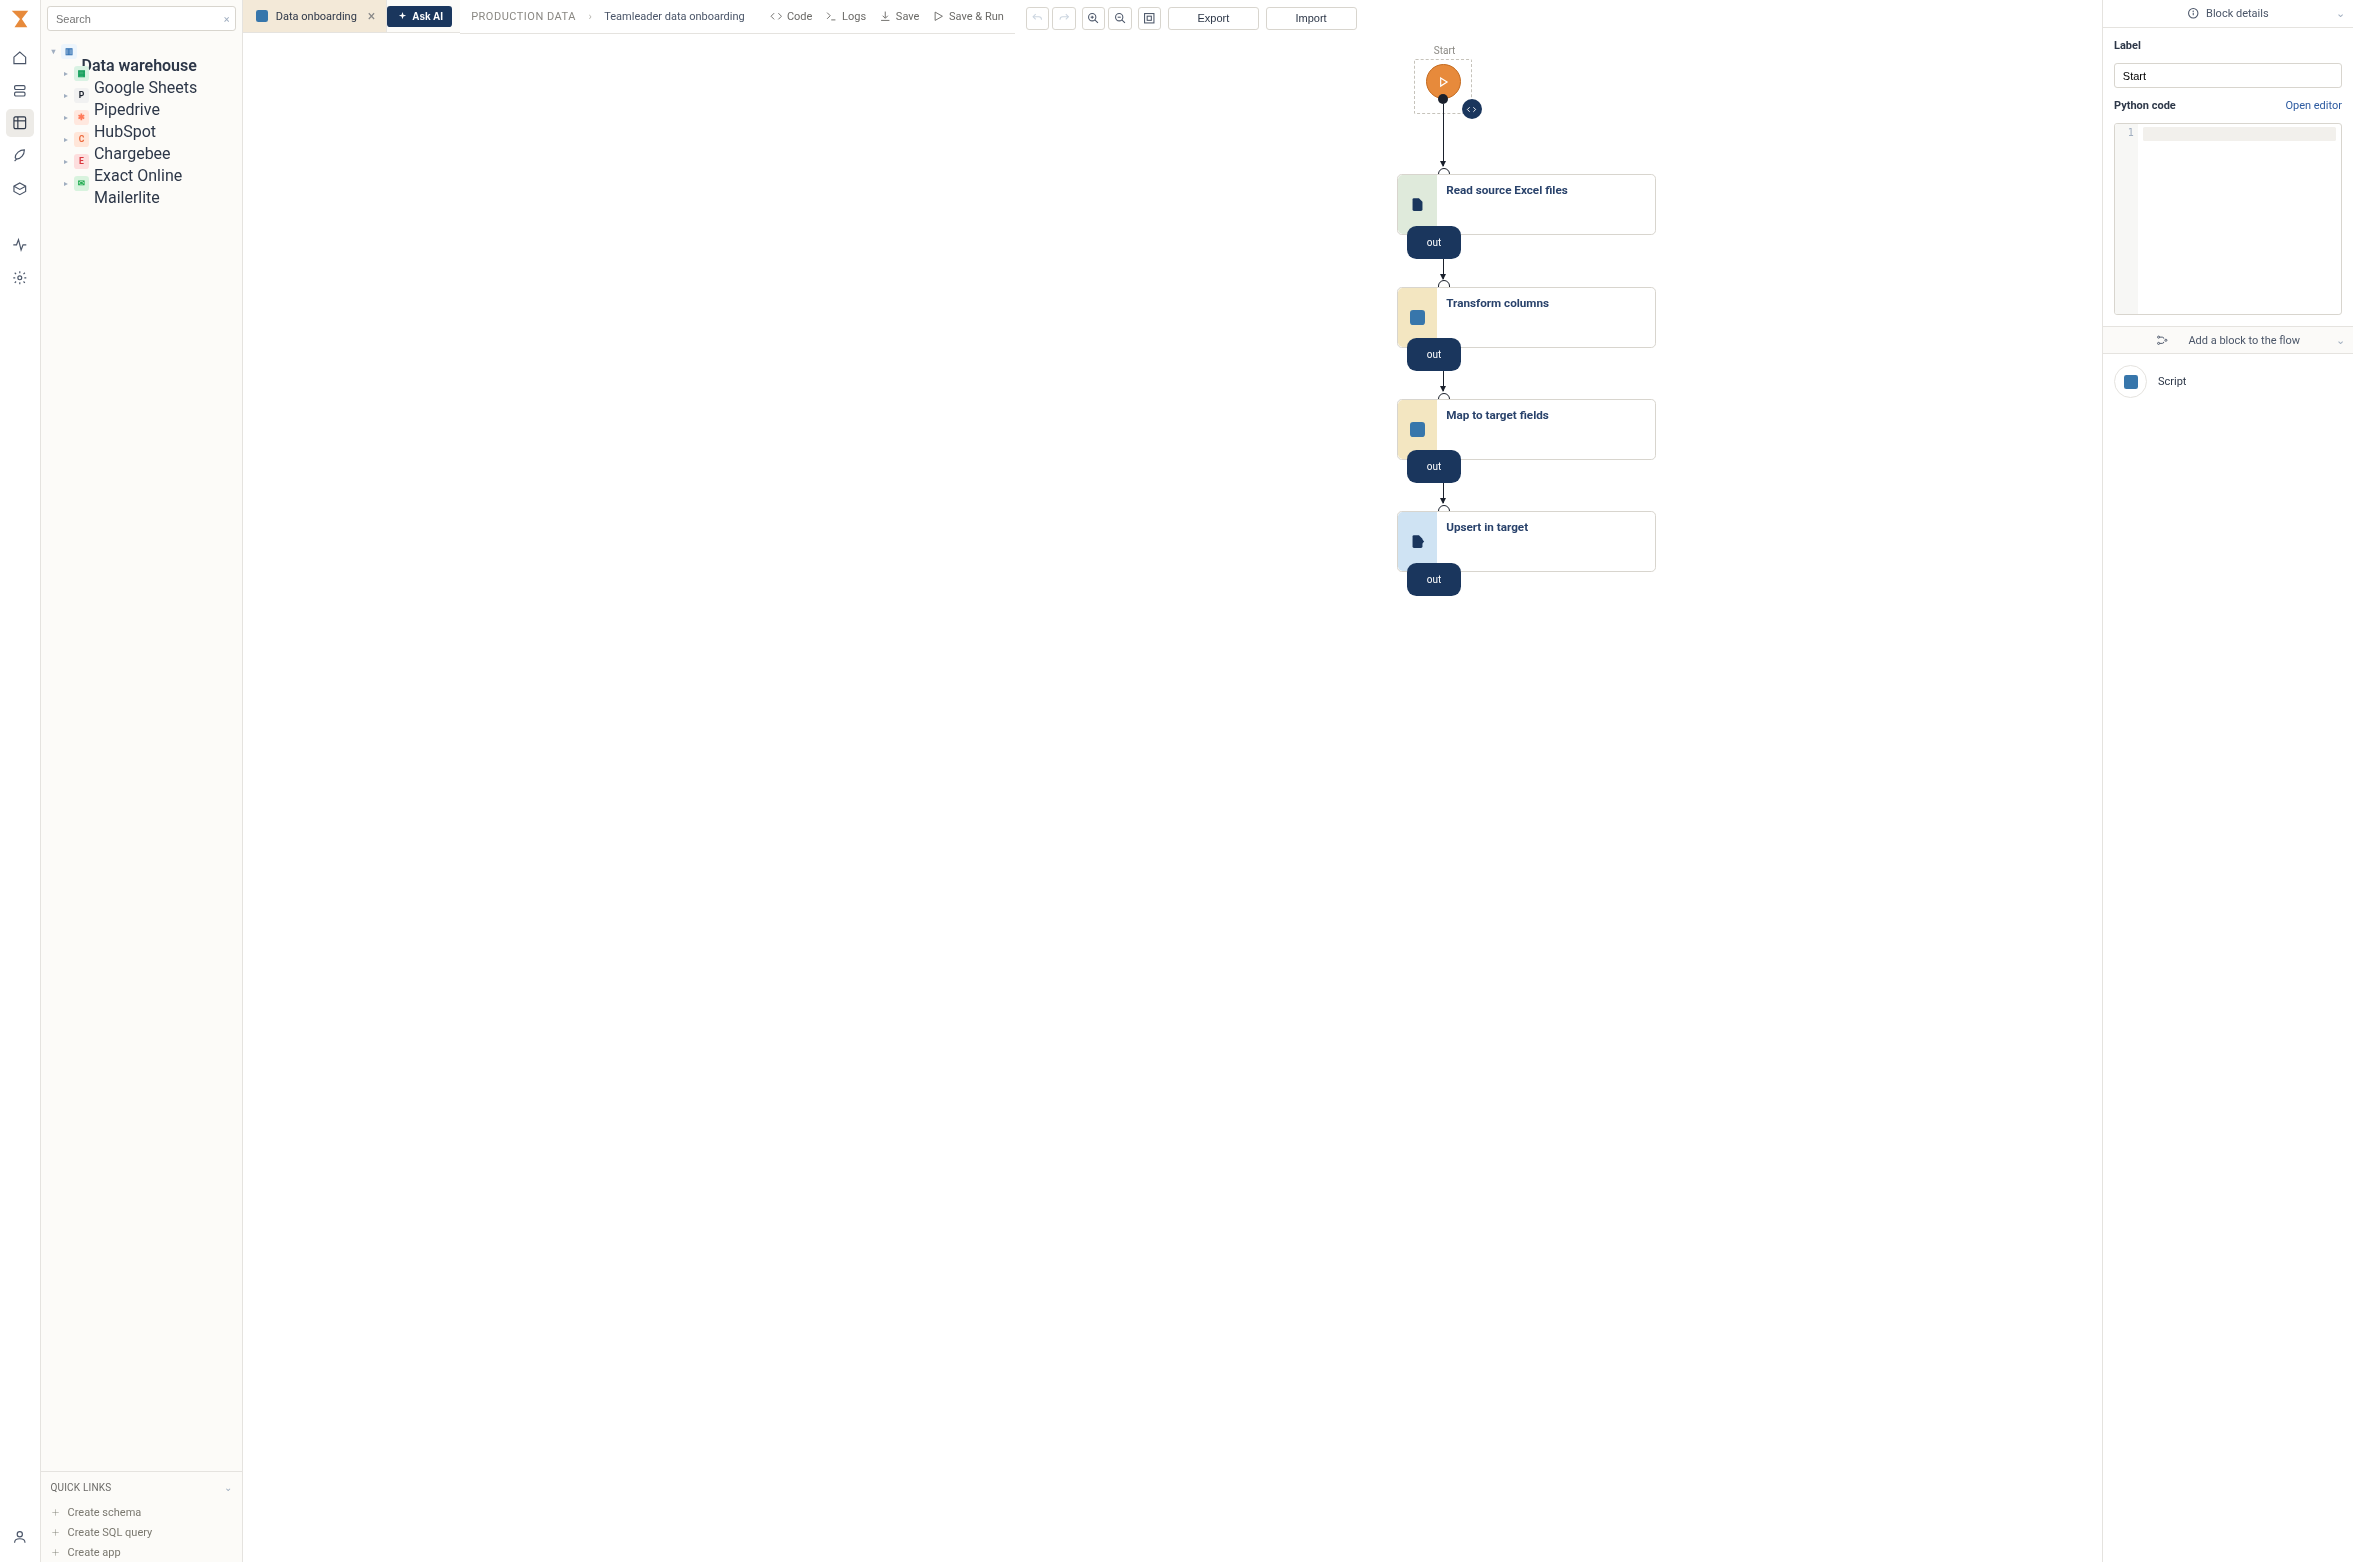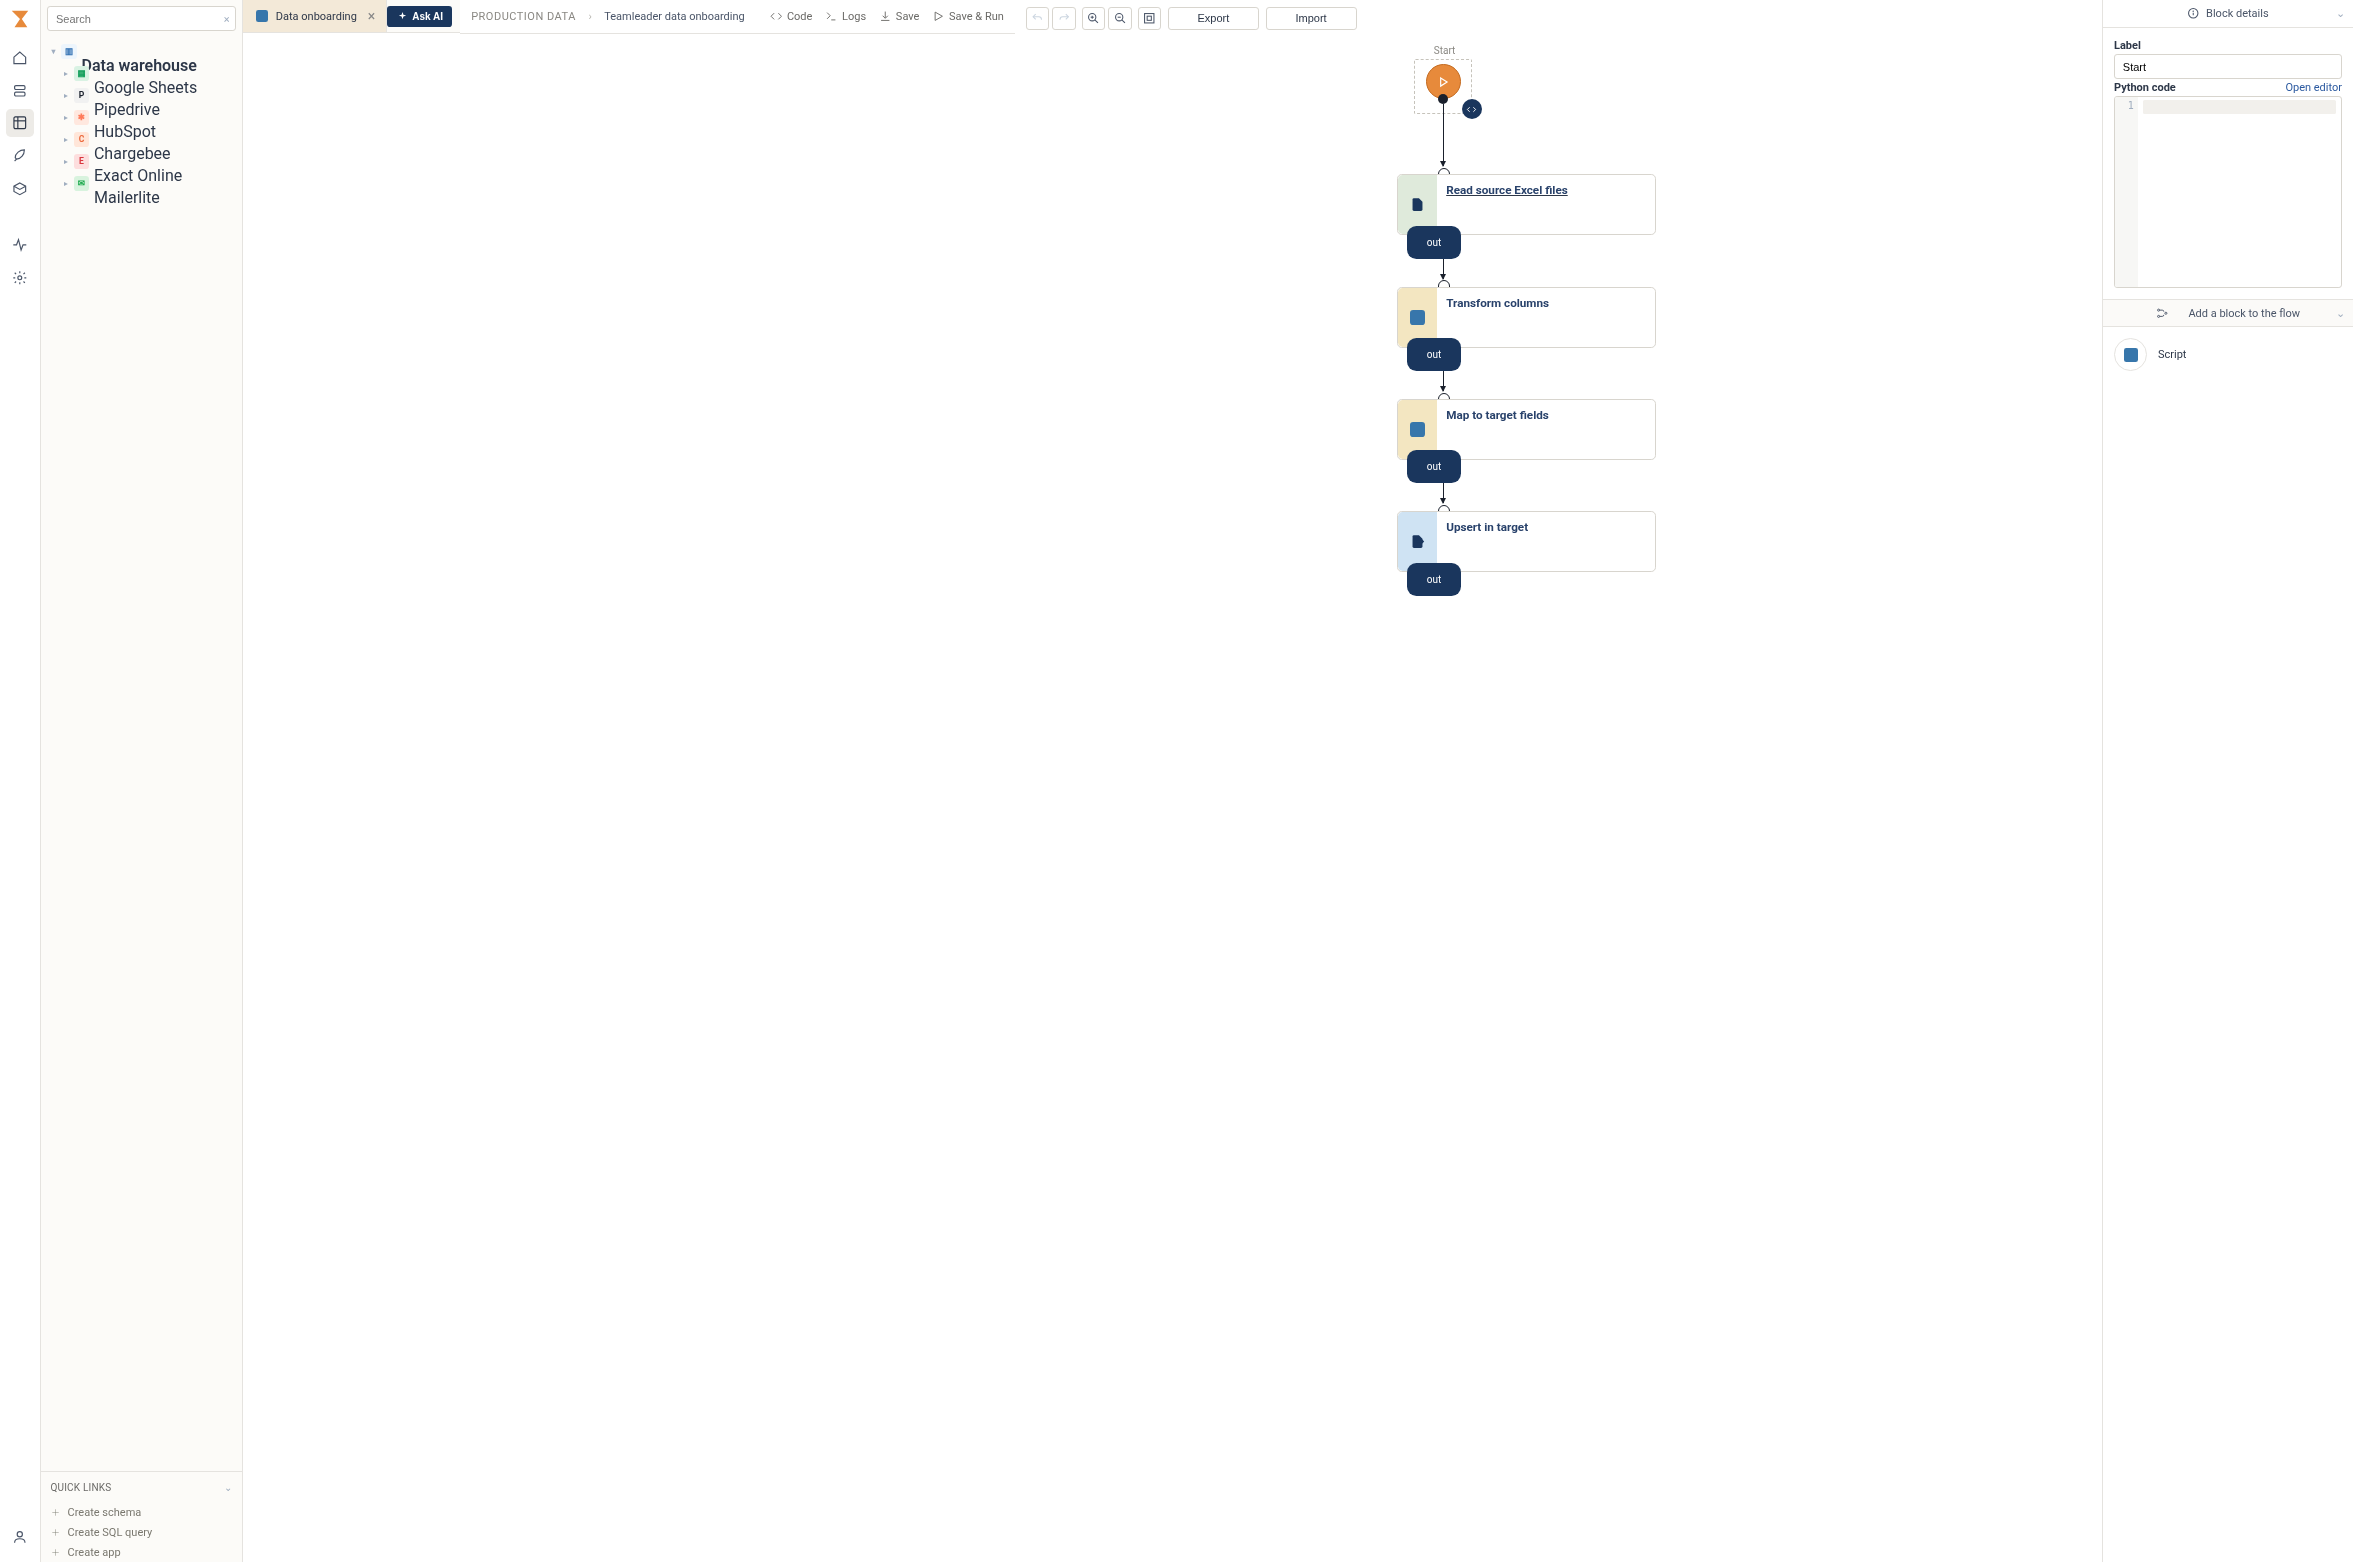--- a/index.html
+++ b/index.html
@@ -89,21 +89,21 @@
 .edge3 { top: 312px; height: 42px; }
 .edge4 { top: 424px; height: 42px; }
 
 .node-port { position: absolute; left: 423px; width: 12.5px; height: 12.5px; border-radius: 50%; background: #fff; border: 1.6px solid #1a202c; }
 .port1 { top: 131px; }
 .port2 { top: 243px; }
 .port3 { top: 356px; }
 .port4 { top: 468px; }
 
 .node { position: absolute; left: 382px; width: 259px; height: 61px; border: 0.8px solid #d8d5ce; border-radius: 4.7px; background: #fff; display: flex; }
-.node1 { top: 137px; text-decoration: underline; }
+.node1 { top: 137px; }
 .node2 { top: 250px; }
 .node3 { top: 362px; }
 .node4 { top: 474px; }
 .node-icon { width: 39px; border-top-left-radius: 4.7px; border-bottom-left-radius: 4.7px; display: flex; align-items: center; justify-content: center; }
 .ni-green { background: #dfeadb; }
 .ni-yellow { background: #f3e6c1; }
 .ni-blue { background: #cfe3f3; }
 .node-icon svg { width: 17px; height: 17px; fill: #1a365d; }
 .node .py-ic { width: 15.6px; height: 15.6px; border-radius: 3.1px; background: #3776ab; }
 .node-title { padding: 7.8px 9.4px; font-weight: 700; color: #29426b; font-size: 11.7px; }
@@ -111,21 +111,21 @@
 .out1 { top: 189px; }
 .out2 { top: 301px; }
 .out3 { top: 413px; }
 .out4 { top: 526px; }
 
 
 .right-panel { width: 250px; display: flex; flex-direction: column; min-width: 0; background: #fff; }
 .panel-header { height: 28px; border-bottom: 0.8px solid #e5e3df; display: flex; align-items: center; justify-content: center; gap: 6.2px; color: #4a5568; position: relative; cursor: pointer; }
 .panel-header svg { width: 12.5px; height: 12.5px; stroke: currentColor; fill: none; stroke-width: 2; }
 .panel-chevron { position: absolute; right: 7.8px; color: #a0aec0; }
-.panel-body { padding: 11px; display: flex; flex-direction: column; gap: 2px; }
+.panel-body { padding: 11px; display: flex; flex-direction: column; gap: 11px; }
 .field-label { font-weight: 700; font-size: 11px; }
 .field-row { display: flex; justify-content: space-between; }
 .text-input { width: 100%; height: 25px; border: 0.8px solid #d8d5ce; border-radius: 3.1px; padding: 0 7.8px; font-size: 11px; }
 .link { color: #2c5aa0; cursor: pointer; font-size: 11px; }
 .code-box { border: 0.8px solid #d8d5ce; border-radius: 3.1px; height: 192px; display: flex; overflow: hidden; }
 .gutter { width: 23.4px; background: #f7f7f5; text-align: right; padding: 3.1px 4.7px 0 0; color: #a0aec0; font-family: ui-monospace, Menlo, monospace; font-size: 10px; }
 .code-area { flex: 1; padding: 3.1px 4.7px; }
 .code-line { height: 14px; background: #f2f0ec; border-radius: 1.6px; }
 
 .add-block { border-top: 0.8px solid #e5e3df; border-bottom: 0.8px solid #e5e3df; height: 28px; display: flex; align-items: center; justify-content: center; gap: 20px; color: #4a5568; position: relative; cursor: pointer; background: #fbfaf8; }

